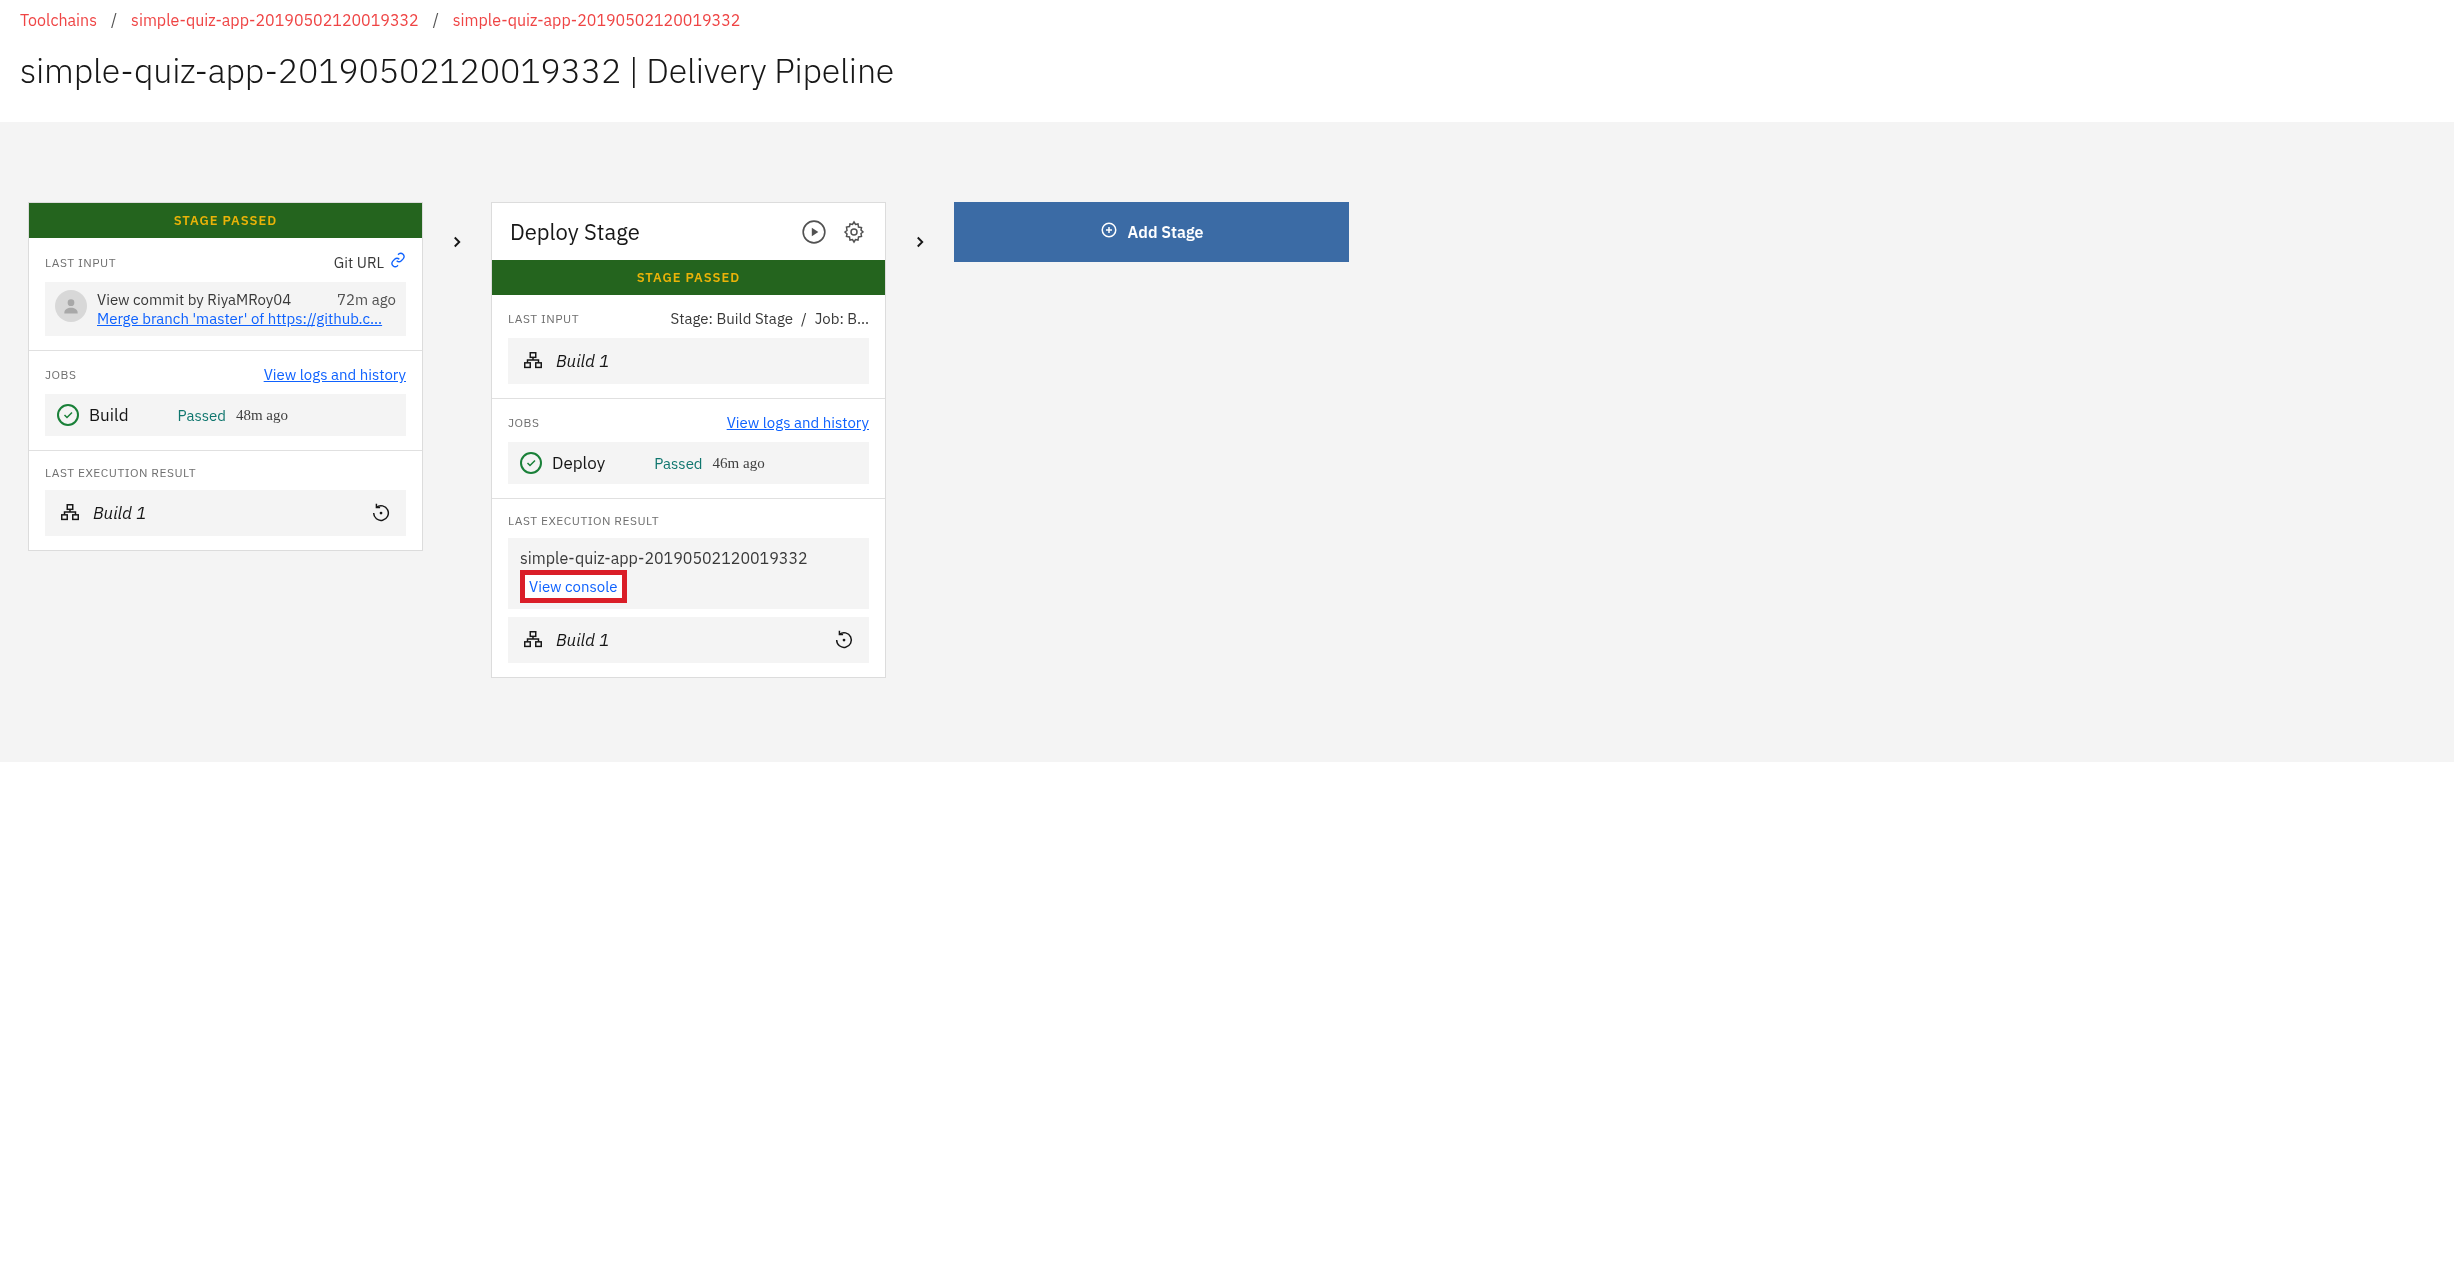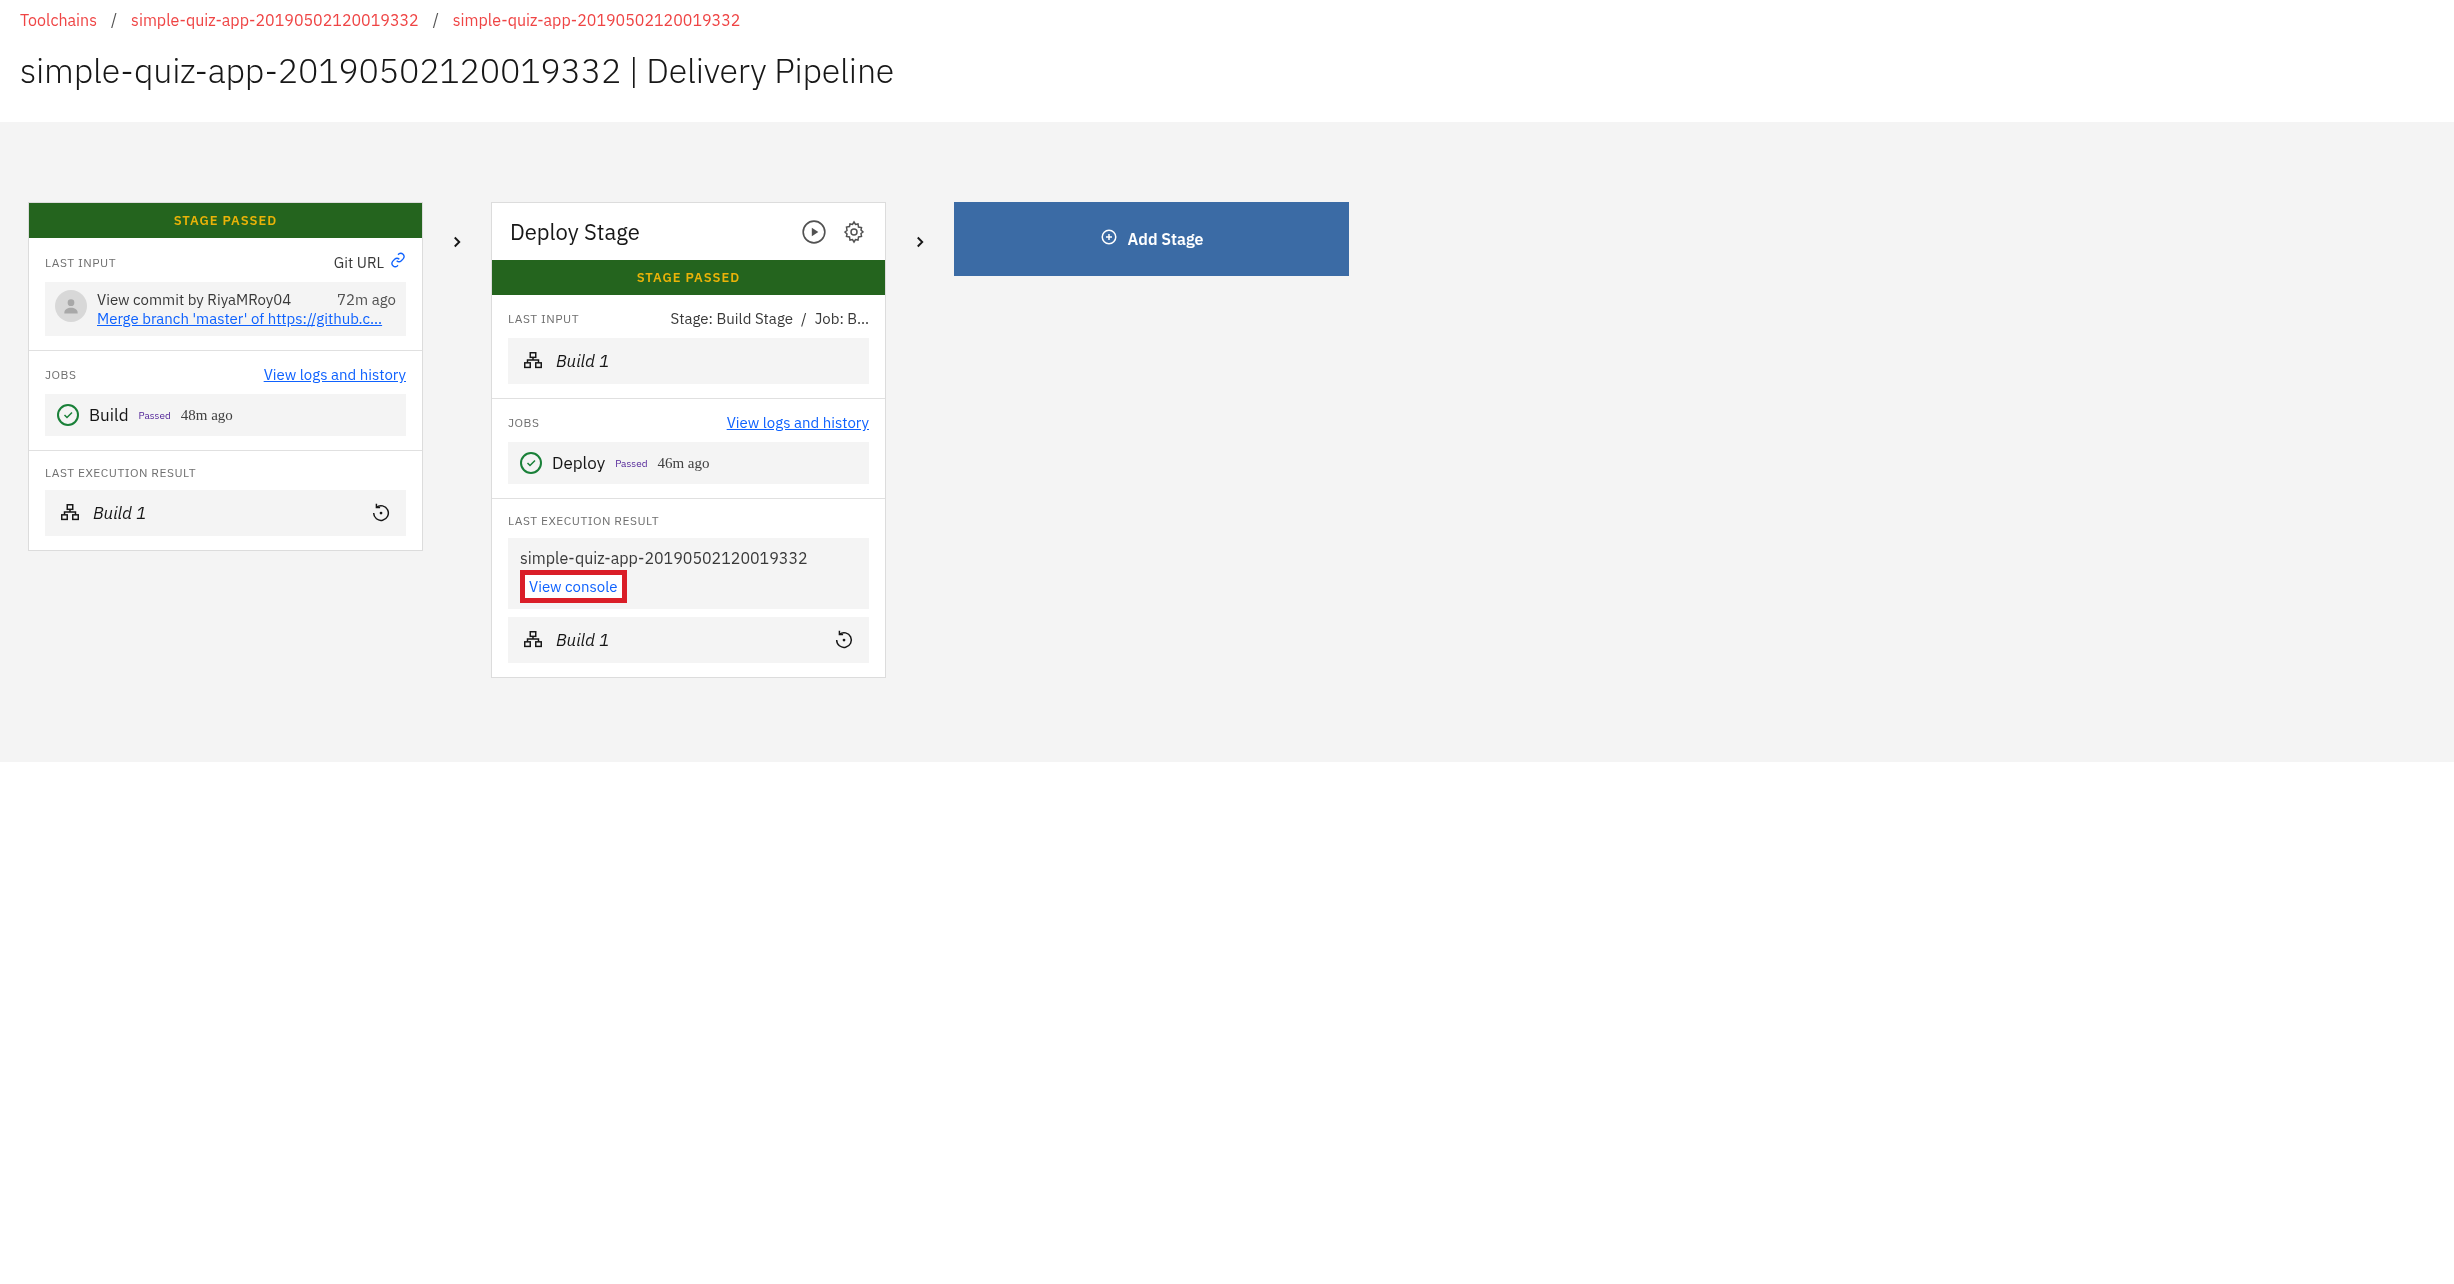--- a/index.html
+++ b/index.html
@@ -76,21 +76,21 @@
   .job-row {
     background:#f4f4f4; padding:10px 12px; display:flex; align-items:center; gap:10px;
   }
   .check-icon {
     width:22px; height:22px; border:2px solid #198038; border-radius:50%;
     display:flex; align-items:center; justify-content:center; color:#198038;
     flex-shrink:0;
   }
   .check-icon svg { width:12px; height:12px; }
   .job-name { font-size:17px; color:#161616;text-align:center; }
-  .job-status { font-size:10px; color:#4c1d95; }
+  .job-status { font-size:15px; color:#0f766e;margin-left:39px; }
   .job-time { font-size:15px; color:#404040;font-family:Liberation Serif, serif; }
   .result-row {
     background:#f4f4f4; padding:12px 14px; display:flex; align-items:center;
     justify-content:space-between; gap:10px;
   }
   .result-left { display:flex; align-items:center; gap:12px; }
   .artifact-icon { width:22px; height:22px; color:#161616; flex-shrink:0; }
   .artifact-icon svg { width:100%; height:100%; }
   .result-name { font-size:17px; color:#161616;font-style:italic; }
   .restart-icon { width:22px; height:22px; color:#161616; }
@@ -110,21 +110,21 @@
     font-size:15px; color:#393939; display:flex; align-items:center; gap:8px;
     white-space:nowrap; overflow:hidden;
   }
   .input-crumb .trunc { overflow:hidden; text-overflow:ellipsis; }
   .flow-arrow {
     width:24px; height:60px; display:flex; align-items:center; justify-content:center;
     color:#161616; flex-shrink:0; margin-top:10px;
   }
   .flow-arrow svg { width:18px; height:18px; }
   .add-stage {
-    flex:1; max-width:395px; height:74px; background:#3b6ba5; color:#ffffff;
+    flex:1; max-width:395px; height:60px; background:#3b6ba5; color:#ffffff;
     display:flex; align-items:center; justify-content:center; gap:10px;
     font-size:16px; font-weight:600; cursor:pointer;
   }
   .add-stage svg { width:18px; height:18px; }
 </style>
 </head>
 <body>
 
 <div class="header-region">
   <nav class="breadcrumb">

